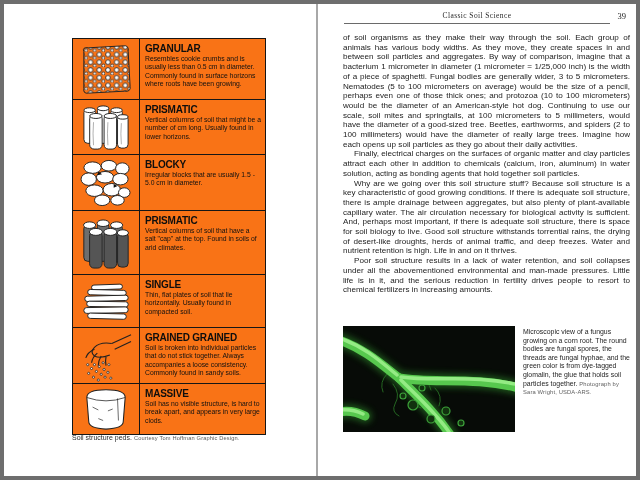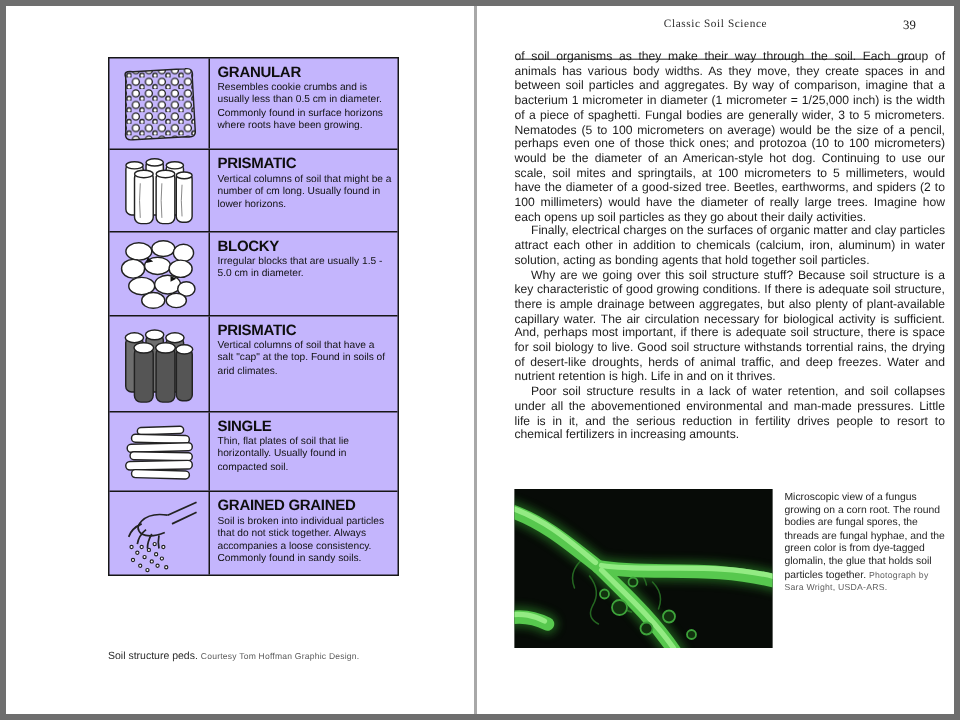--- a/index.html
+++ b/index.html
@@ -2,36 +2,36 @@
 <html><head>
 <meta charset="utf-8">
 <style>
   html,body{margin:0;padding:0;}
   body{width:640px;height:480px;overflow:hidden;font-family:"Liberation Sans",sans-serif;}
   #screen{position:relative;width:640px;height:480px;background:#6e6e6e;}
   .spread{position:absolute;left:4px;top:4px;width:632px;height:472px;background:#ffffff;}
   .gutter{position:absolute;left:312px;top:0;width:2px;height:472px;background:#a8a8a8;}
 
   
-  .ped-table{position:absolute;left:68px;top:34px;width:192px;border:1.5px solid #161616;background:#c4b5fd;}
+  .ped-table{position:absolute;left:68px;top:34px;width:192px;border:1.5px solid #161616;background:#f97316;}
   .ped-row{display:flex;border-top:1.4px solid #161616;}
   .ped-row:first-child{border-top:none;}
   .ped-icon-cell{width:66px;flex:0 0 66px;border-right:1.4px solid #161616;display:flex;align-items:center;justify-content:center;}
   .ped-text-cell{flex:1;padding:4px 3px 3px 5px;}
   .ped-title{margin:0 0 1px 0;font-size:10px;font-weight:700;letter-spacing:-0.2px;color:#0e0e0e;}
   .ped-desc{margin:0;font-size:6.8px;line-height:1.22;color:#111;}
   .r1{height:60px}.r2{height:55px}.r3{height:54px}.r4{height:63px}.r5{height:52px}.r6{height:55px}.r7{height:50px}
   .table-caption{position:absolute;left:68px;top:430px;width:230px;font-size:7px;color:#2b2b2b;}
   .table-caption .credit{font-size:5.7px;color:#5a5a5a;letter-spacing:.15px;}
 
   
   .running-head{position:absolute;left:340px;top:7px;width:266px;text-align:center;
     font-family:"Liberation Serif",serif;font-size:7.5px;letter-spacing:.4px;color:#2a2a2a;
-    border-bottom:1px solid #6a6a6a;padding-bottom:19px;}
-  .folio{position:absolute;left:598px;top:7px;width:24px;
+    border-bottom:1px solid #6a6a6a;padding-bottom:3px;}
+  .folio{position:absolute;left:598px;top:7px;width:24px;text-align:right;
     font-family:"Liberation Serif",serif;font-size:8.5px;font-weight:400;color:#1a1a1a;}
   .body-text{position:absolute;left:339px;top:29px;width:287px;
     font-family:Liberation Sans, sans-serif;font-size:8.1px;line-height:9.7px;color:#1c1c1c;text-align:justify;}
   .body-text p{margin:0;}
   .body-text p.indent{text-indent:11px;}
 
   .figure{position:absolute;left:339px;top:322px;width:287px;display:flex;gap:8px;}
   .photo{flex:0 0 172px;width:172px;height:106px;background:#070b07;}
   .fig-caption{flex:1;font-size:6.9px;line-height:8.6px;color:#242424;padding-top:2px;}
   .fig-caption .credit{font-size:5.8px;color:#5f5f5f;letter-spacing:.15px;}
@@ -195,20 +195,33 @@
                   <circle cx="25" cy="34" r="1.1"></circle>
               </g>
             </svg>
           </div>
           <div class="ped-text-cell">
             <p class="ped-title">GRAINED GRAINED</p>
             <p class="ped-desc">Soil is broken into individual particles that do not stick together. Always accompanies a loose consistency. Commonly found in sandy soils.</p>
           </div>
         </div>
 
+        <div class="ped-row r7">
+          <div class="ped-icon-cell">
+            <svg width="54" height="46" viewBox="0 0 56 48">
+              <path d="M8,12 Q8,4 28,4 Q48,4 48,12 L46,37 Q46,44 28,45 Q10,44 10,37 Z" fill="#fff" stroke="#222" stroke-width="1.1"></path>
+              <path d="M8,12 Q28,19 48,12" fill="none" stroke="#222" stroke-width=".8"></path>
+              <path d="M40,13 L41,36 M14,22 l6,3 M30,26 l5,-2 M20,34 l5,2" fill="none" stroke="#222" stroke-width=".7"></path>
+            </svg>
+          </div>
+          <div class="ped-text-cell">
+            <p class="ped-title">MASSIVE</p>
+            <p class="ped-desc">Soil has no visible structure, is hard to break apart, and appears in very large clods.</p>
+          </div>
+        </div>
 
       </div>
 
       <div class="table-caption"><span>Soil structure peds. </span><span class="credit">Courtesy Tom Hoffman Graphic Design.</span></div>
     </div>
 
     <div>
       <div class="running-head">Classic Soil Science</div>
       <div class="folio">39</div>
 

